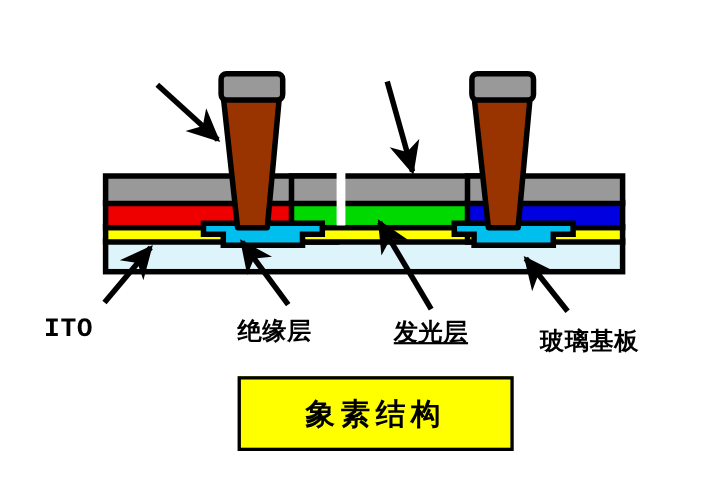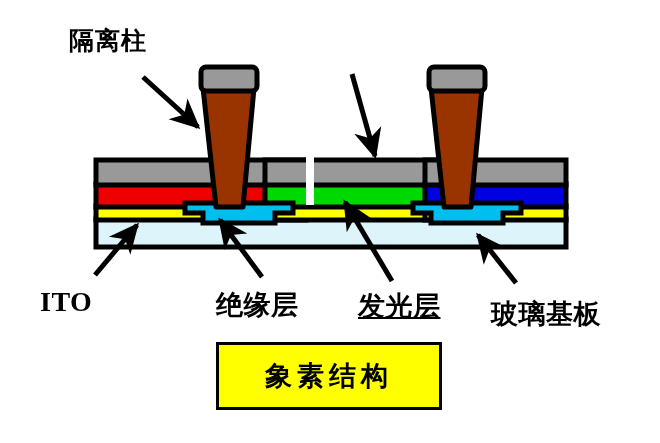--- a/index.html
+++ b/index.html
@@ -24,32 +24,32 @@
 
   .lbl {
     position: absolute;
     color: #000000;
     font-weight: bold;
     white-space: pre;
     line-height: 1;
     font-family: "DejaVu Sans", "Liberation Sans", sans-serif;
   }
   .lbl-cjk { font-size: 25px; letter-spacing: 1px; }
-  .lbl-cjk-sm { font-size: 27px; letter-spacing: 0.5px; }
+  .lbl-cjk-sm { font-size: 22px; letter-spacing: 0.5px; }
   .lbl-lat {
-    font-size: 28px;
-    font-family: Liberation Serif, serif;
+    font-size: 24px;
+    font-family: Liberation Mono, monospace;
     letter-spacing: 0.5px;
   }
 
   #title-box {
     position: absolute;
     left: 216px;
     top: 342px;
-    width: 226px;
+    width: 251px;
     height: 68px;
     background: #FFFF00;
     border: 3px solid #000000;
     box-sizing: border-box;
     display: flex;
     align-items: center;
     justify-content: center;
   }
   #title-box .t {
     font-size: 27px;
@@ -117,21 +117,20 @@
     <line x1="95" y1="275" x2="137" y2="225" stroke="#000000" stroke-width="5" marker-end="url(#ah)"></line>
 
     <line x1="262" y1="277" x2="220" y2="220" stroke="#000000" stroke-width="5" marker-end="url(#ah)"></line>
 
     <line x1="392" y1="281" x2="345" y2="202" stroke="#000000" stroke-width="5" marker-end="url(#ah)"></line>
 
     <line x1="516" y1="283" x2="478" y2="235" stroke="#000000" stroke-width="5" marker-end="url(#ah)"></line>
 
   </svg>
 
-  <div class="lbl lbl-cjk" style="left:69px; top:28px;">隔离柱</div>
 
 
   <div class="lbl lbl-lat" style="left:40px; top:288px;">ITO</div>
 
   <div class="lbl lbl-cjk-sm" style="left:216px; top:291px;">绝缘层</div>
 
   <div class="lbl lbl-cjk-sm" style="left:358px; top:292px;text-decoration:underline;">发光层</div>
 
   <div class="lbl lbl-cjk-sm" style="left:491px; top:300px;">玻璃基板</div>
 

